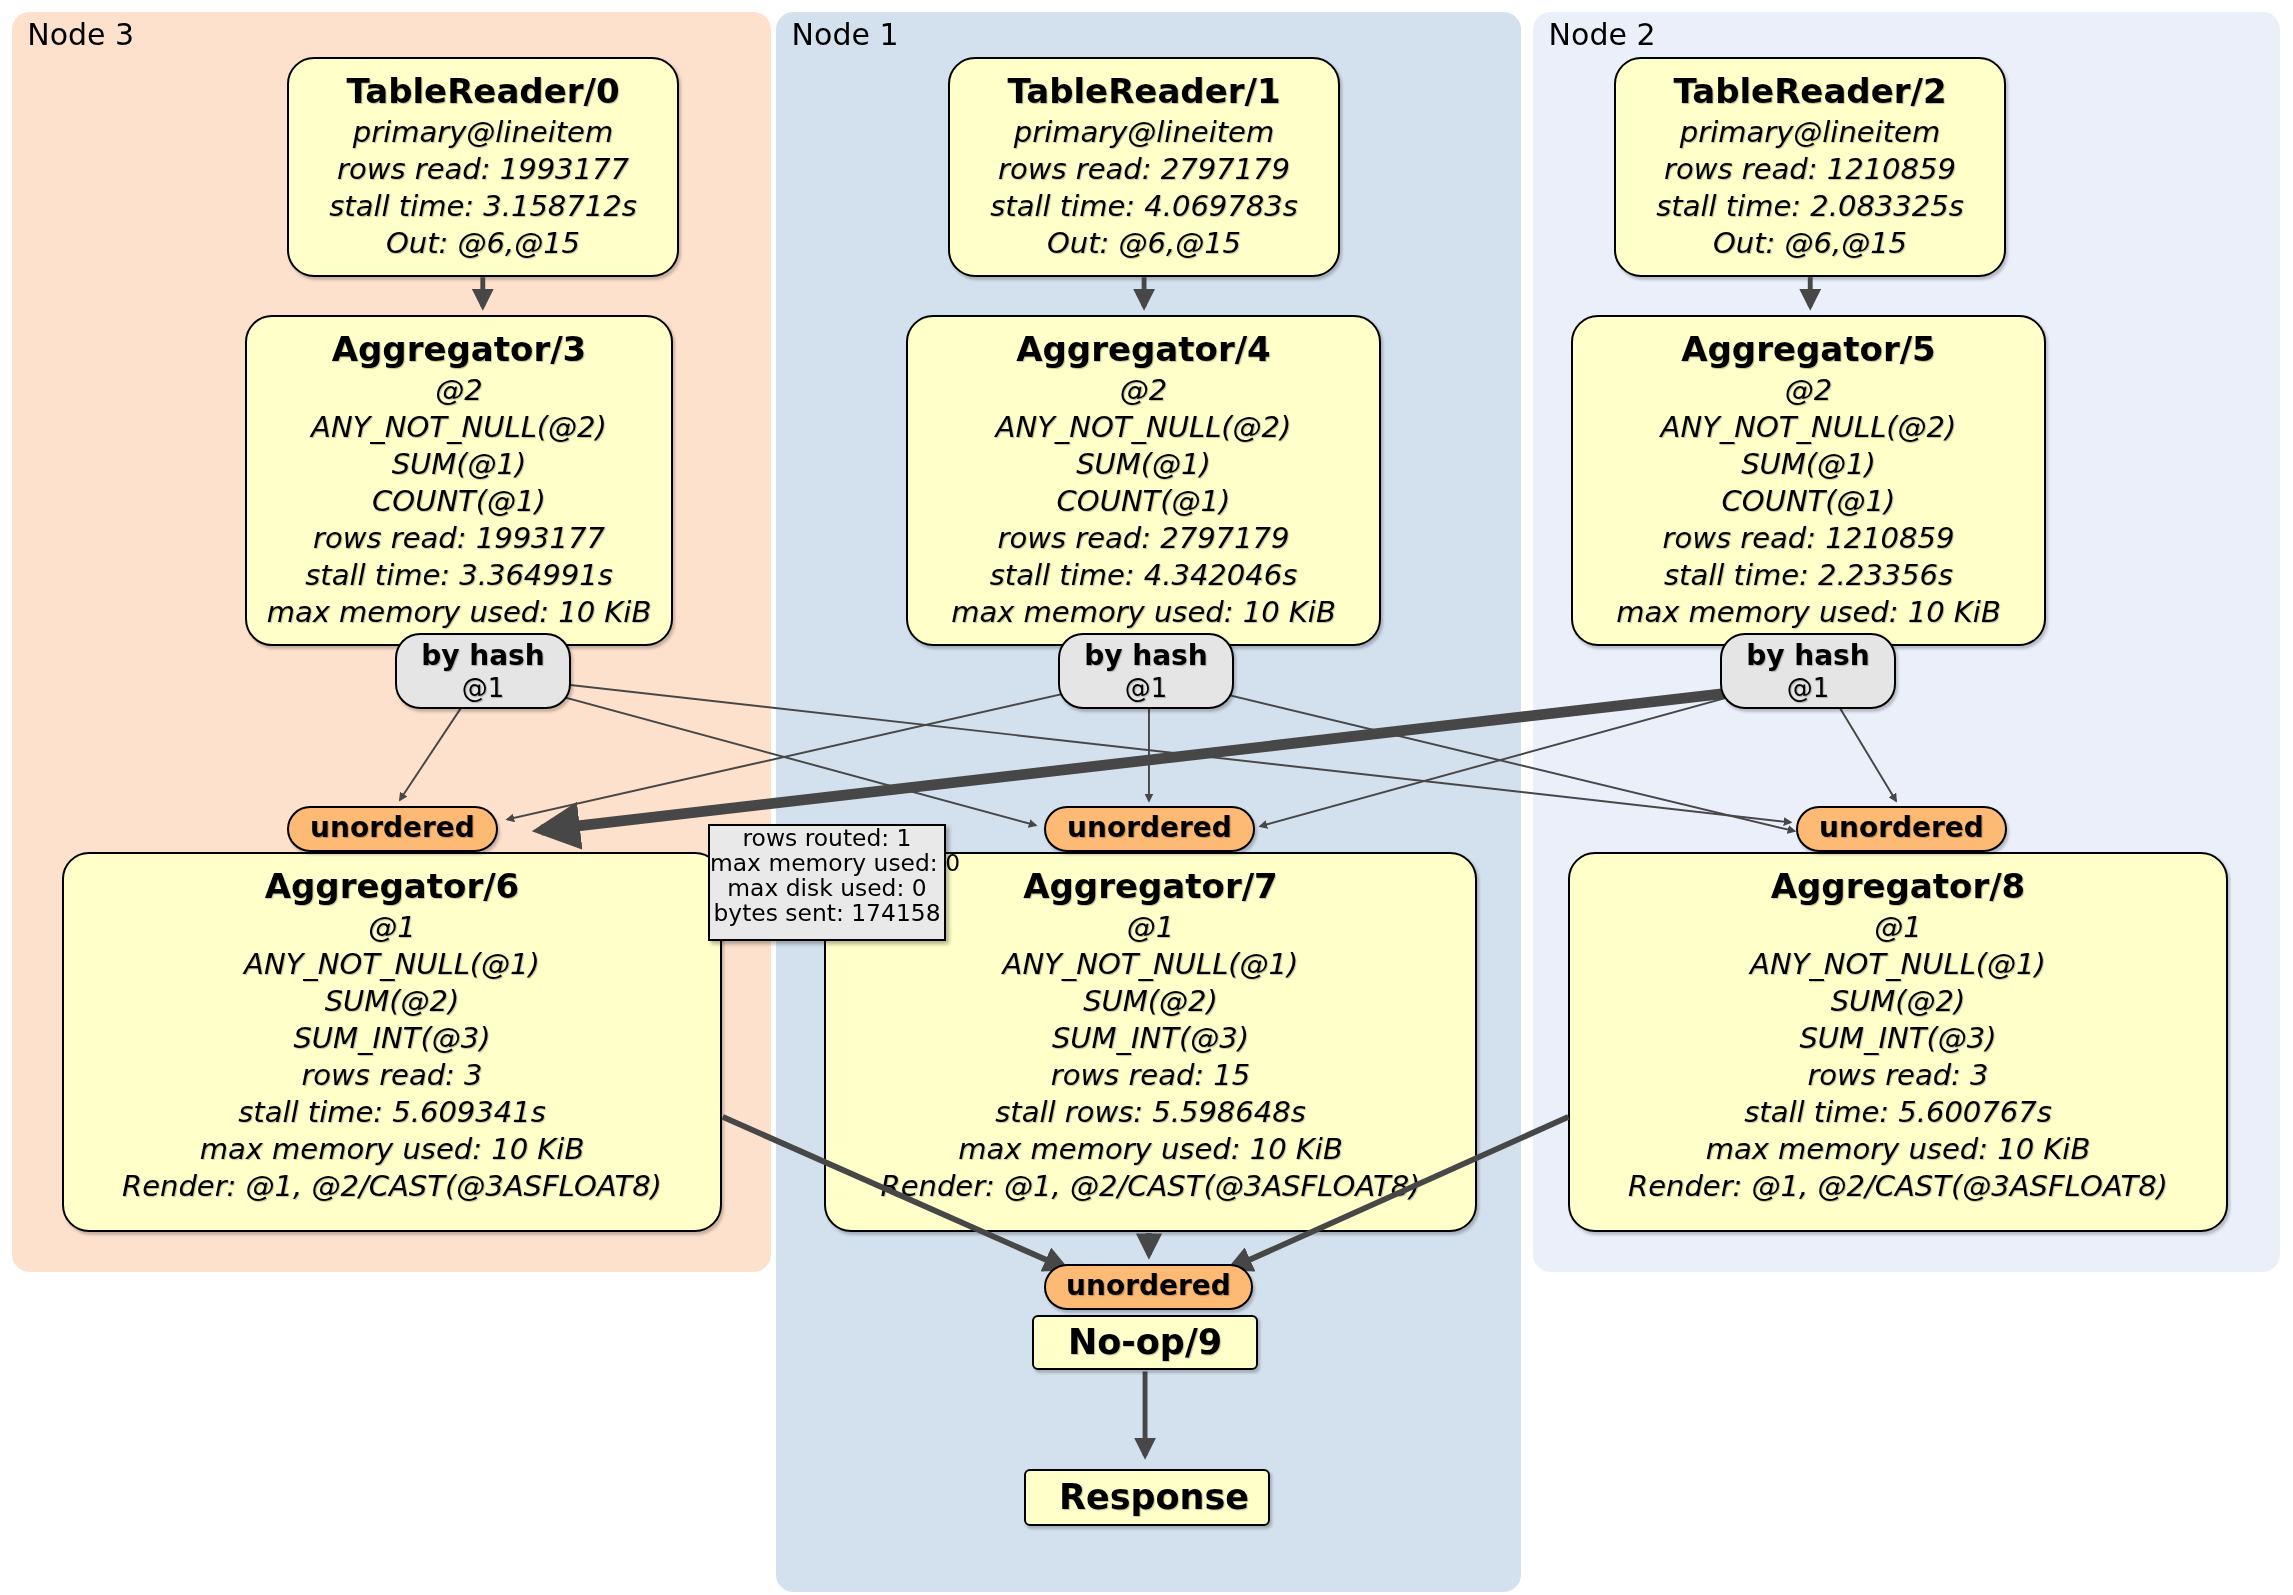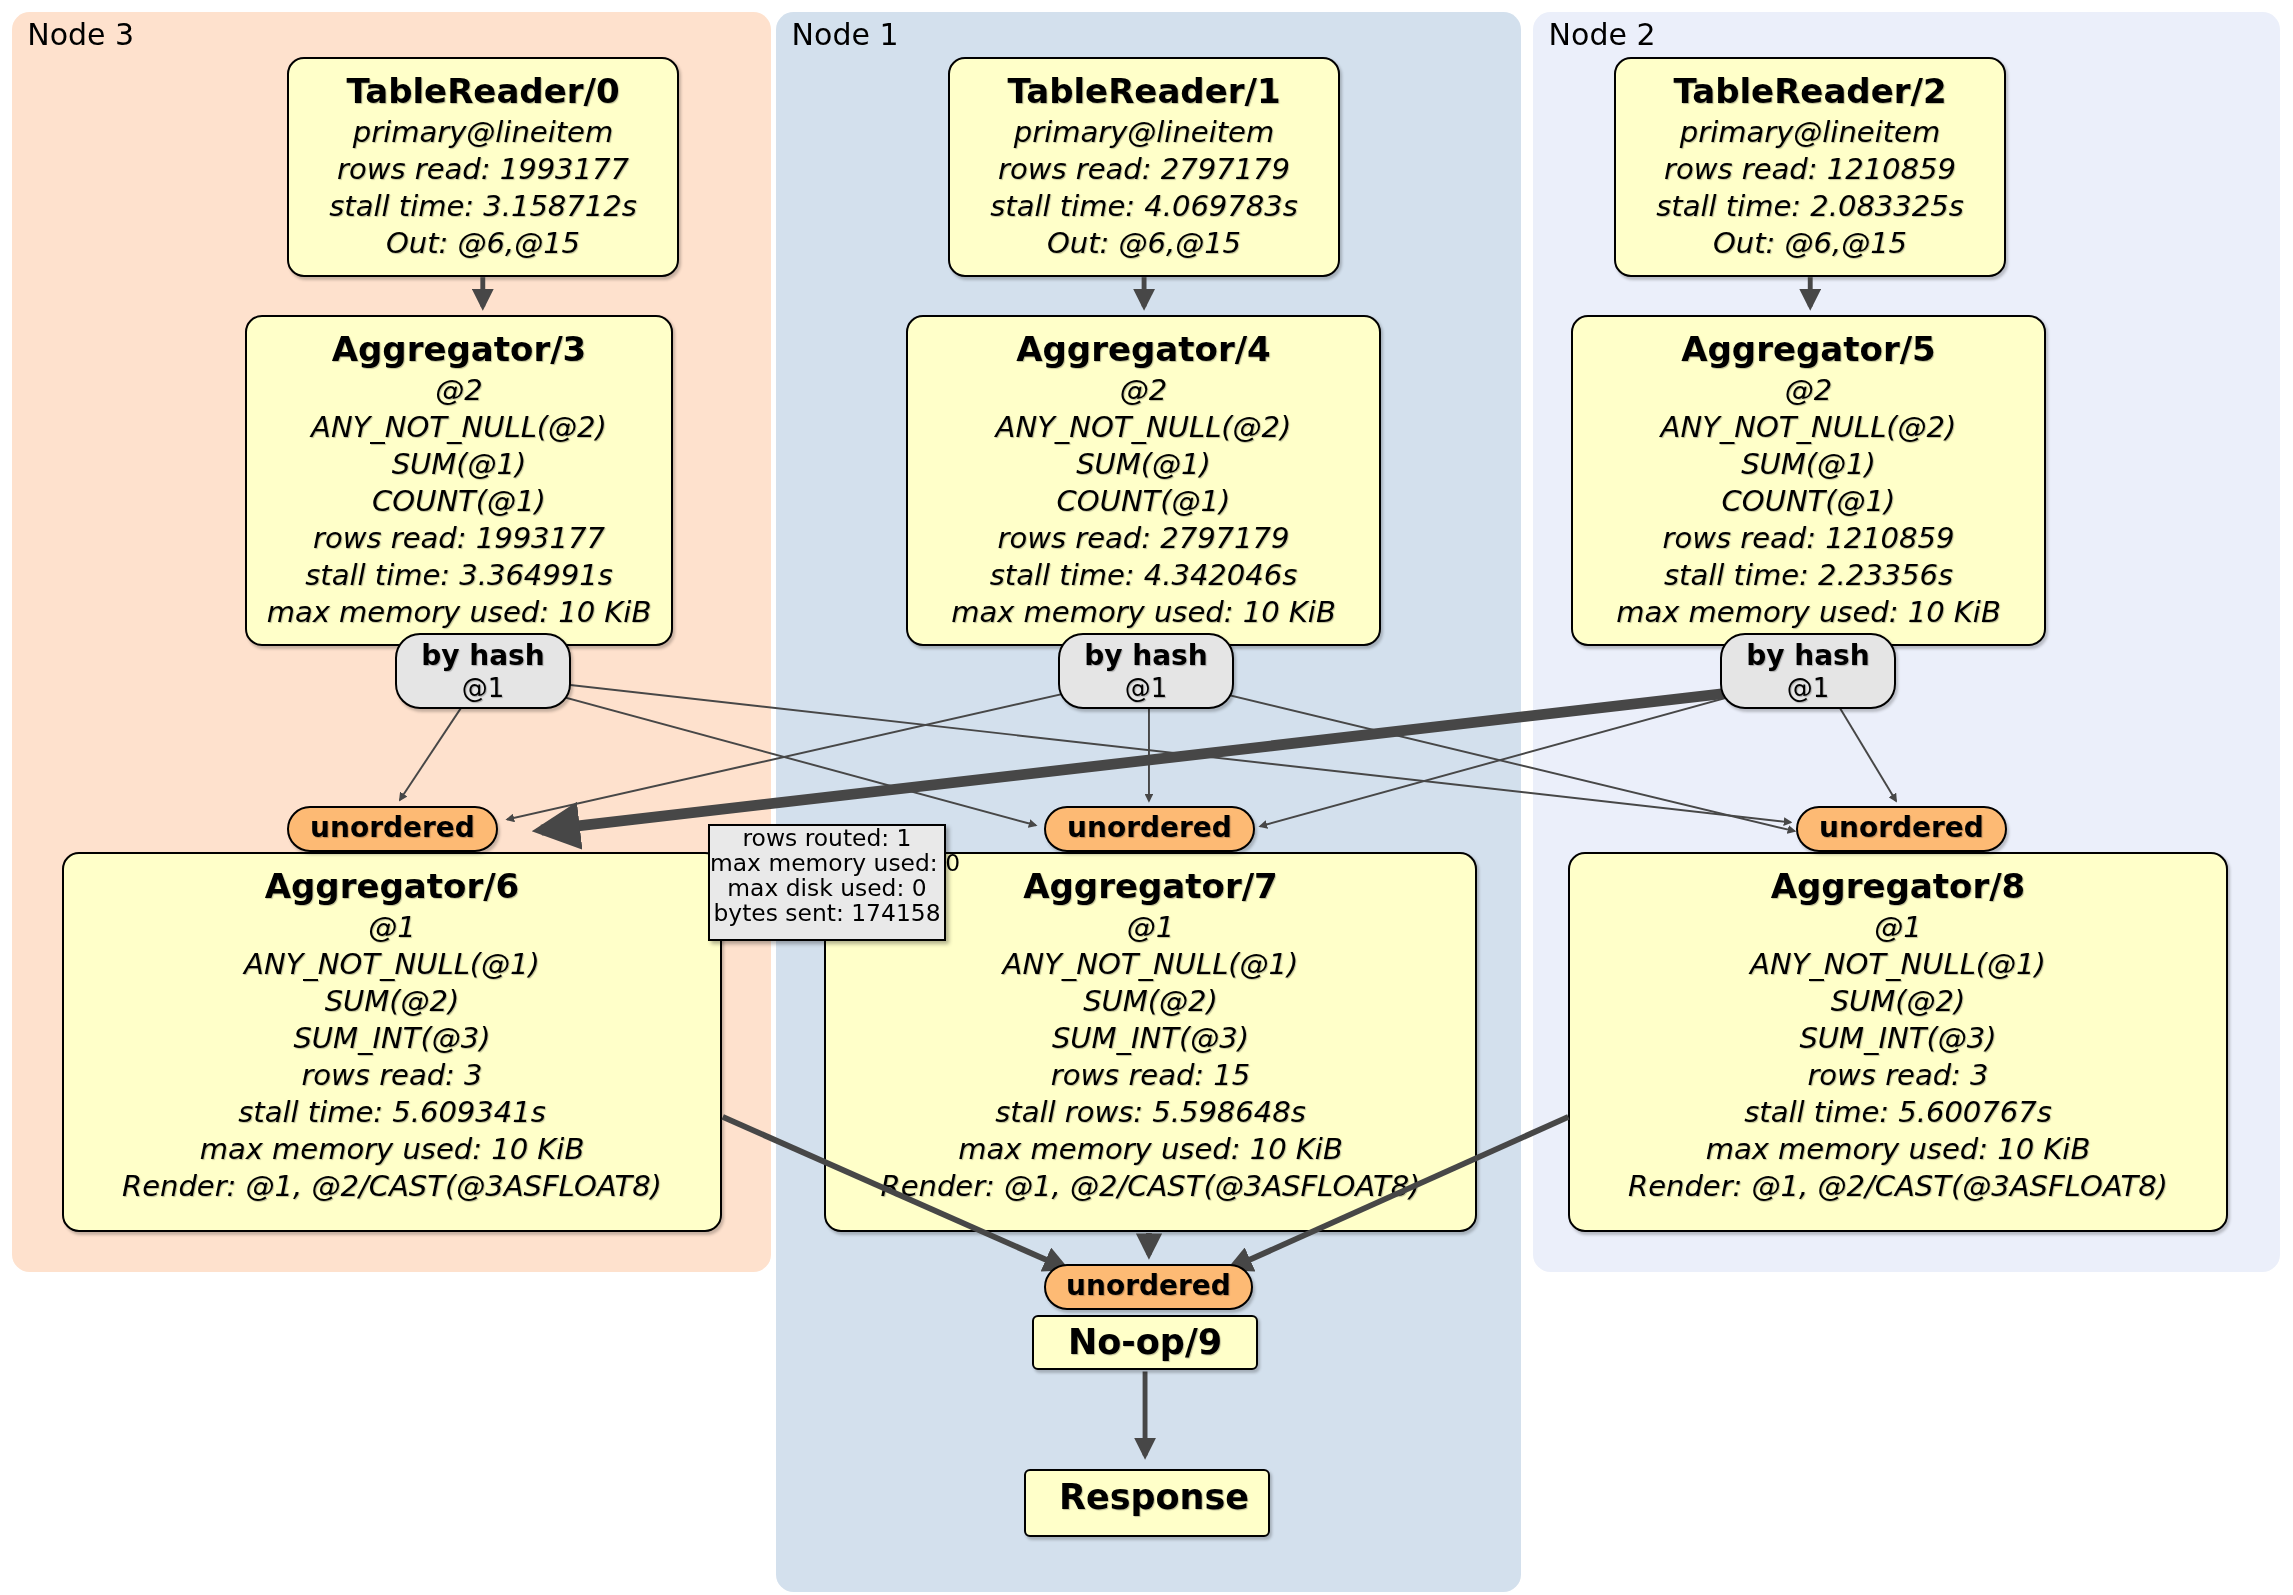--- a/index.html
+++ b/index.html
@@ -6,21 +6,21 @@
   .canvas{
     position:relative;width:2294px;height:1596px;overflow:hidden;
     font-family:"DejaVu Sans","Liberation Sans",sans-serif;color:#000;
   }
   .panel{position:absolute;border-radius:17.6px;}
   .panel-n3{left:11.7px;top:11.7px;width:759px;height:1260px;background:#fee1cd;}
   .panel-n1{left:776px;top:11.7px;width:745px;height:1580px;background:#d3e0ed;}
   .panel-n2{left:1533px;top:11.7px;width:747px;height:1260px;background:#ebeffa;}
   .node-label{position:absolute;top:7.8px;left:15.6px;font-size:30px;line-height:31px;}
   .pbox{
-    position:absolute;background:#ffffc9;border:2.9px solid #000;border-radius:17px;
+    position:absolute;background:#ffffc9;border:2.9px solid #000;border-radius:27px;
     text-align:center;box-sizing:border-box;padding-top:9.8px;
     box-shadow:2px 2.9px 2.9px rgba(0,0,0,0.22);text-shadow:1px 1px 1px rgba(0,0,0,0.25);
   }
   .box-title{font-size:34px;font-weight:bold;line-height:45px;}
   .box-line{font-size:29px;line-height:37px;white-space:nowrap;font-style:italic;}
   .router{
     position:absolute;width:176px;height:76px;background:#e5e5e5;border:2.9px solid #000;
     border-radius:25px;text-align:center;box-sizing:border-box;
     box-shadow:2px 2.9px 2.9px rgba(0,0,0,0.22);text-shadow:1px 1px 1px rgba(0,0,0,0.25);
   }
@@ -196,16 +196,16 @@
 
   <div class="tooltip">
     <div class="tooltip-line">rows routed: 1</div>
     <div class="tooltip-line">max memory used: 0</div>
     <div class="tooltip-line">max disk used: 0</div>
     <div class="tooltip-line">bytes sent: 174158</div>
   </div>
 
   <div class="stream" style="left:1044px;top:1264px;width:209px;">unordered</div>
   <div class="term" style="left:1032px;top:1315px;width:226px;height:55px;line-height:51px;">No-op/9</div>
-  <div class="term" style="left:1024px;top:1469px;width:246px;height:68px;line-height:53px;padding-left:14px;">Response</div>
+  <div class="term" style="left:1024px;top:1469px;width:246px;height:57px;line-height:53px;padding-left:14px;">Response</div>
 
 </div>
 
 
 </body></html>

